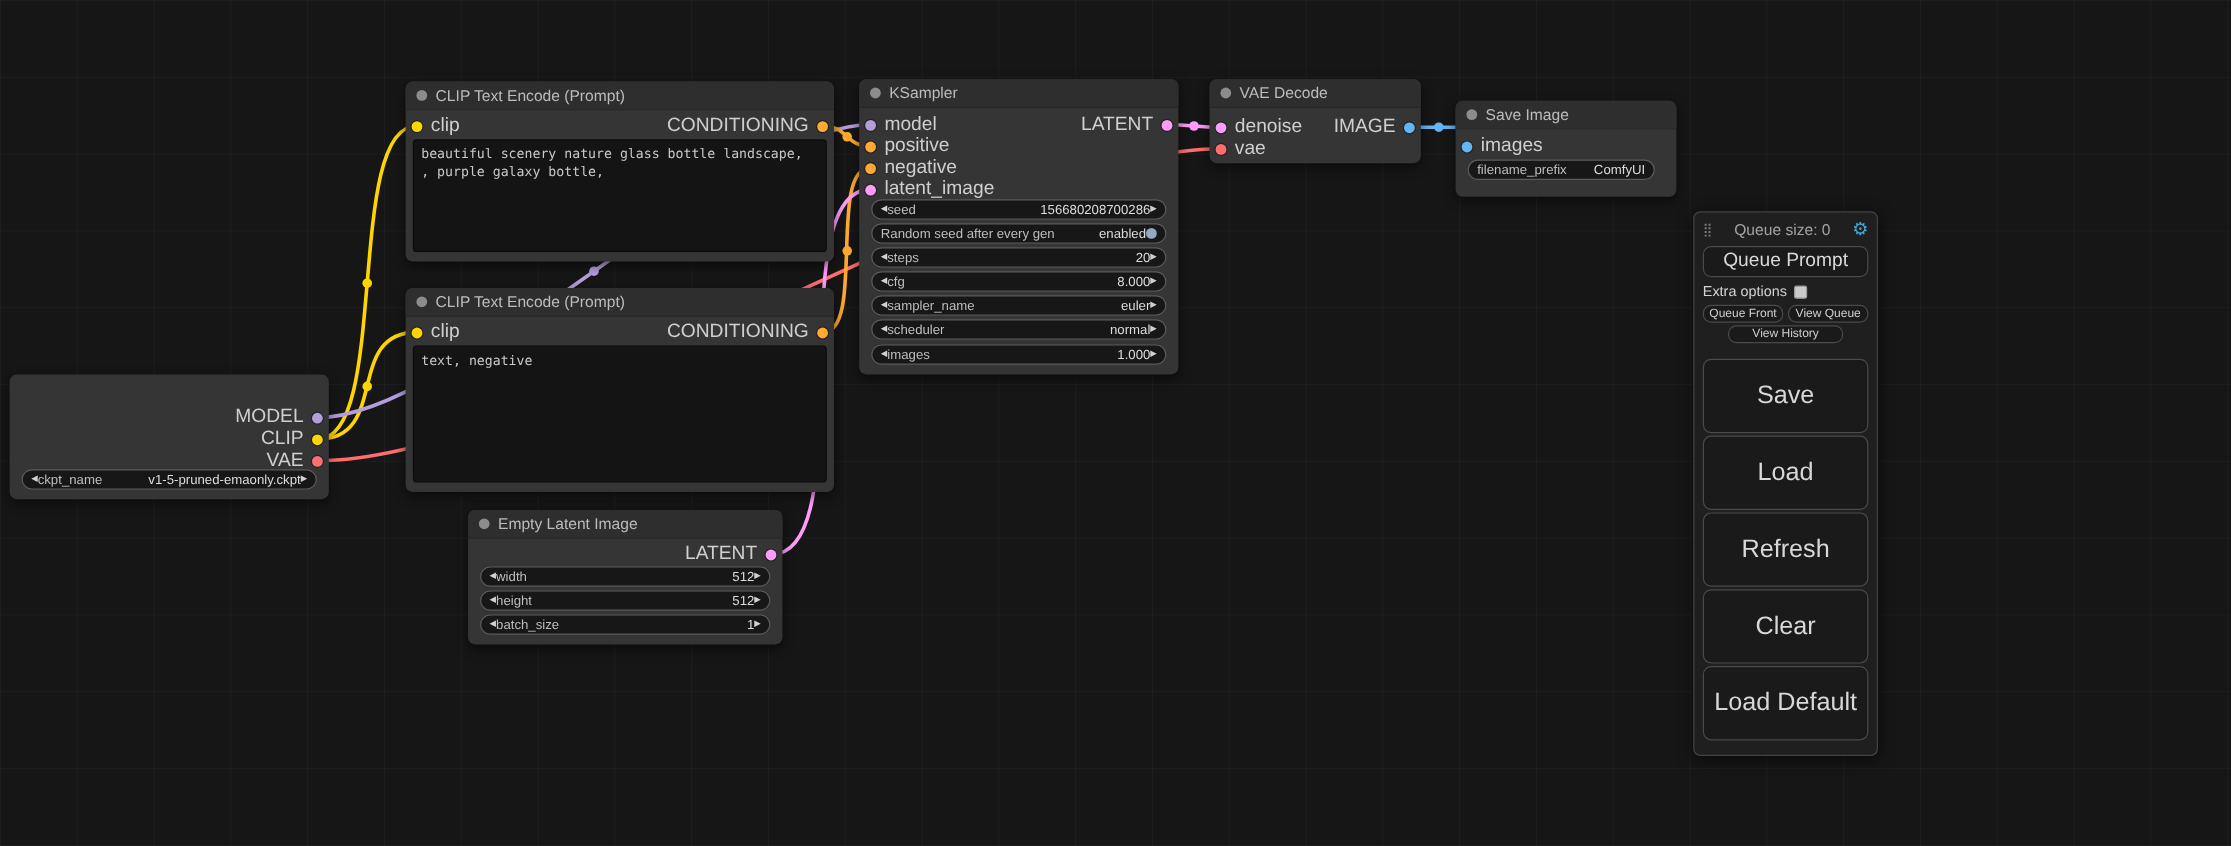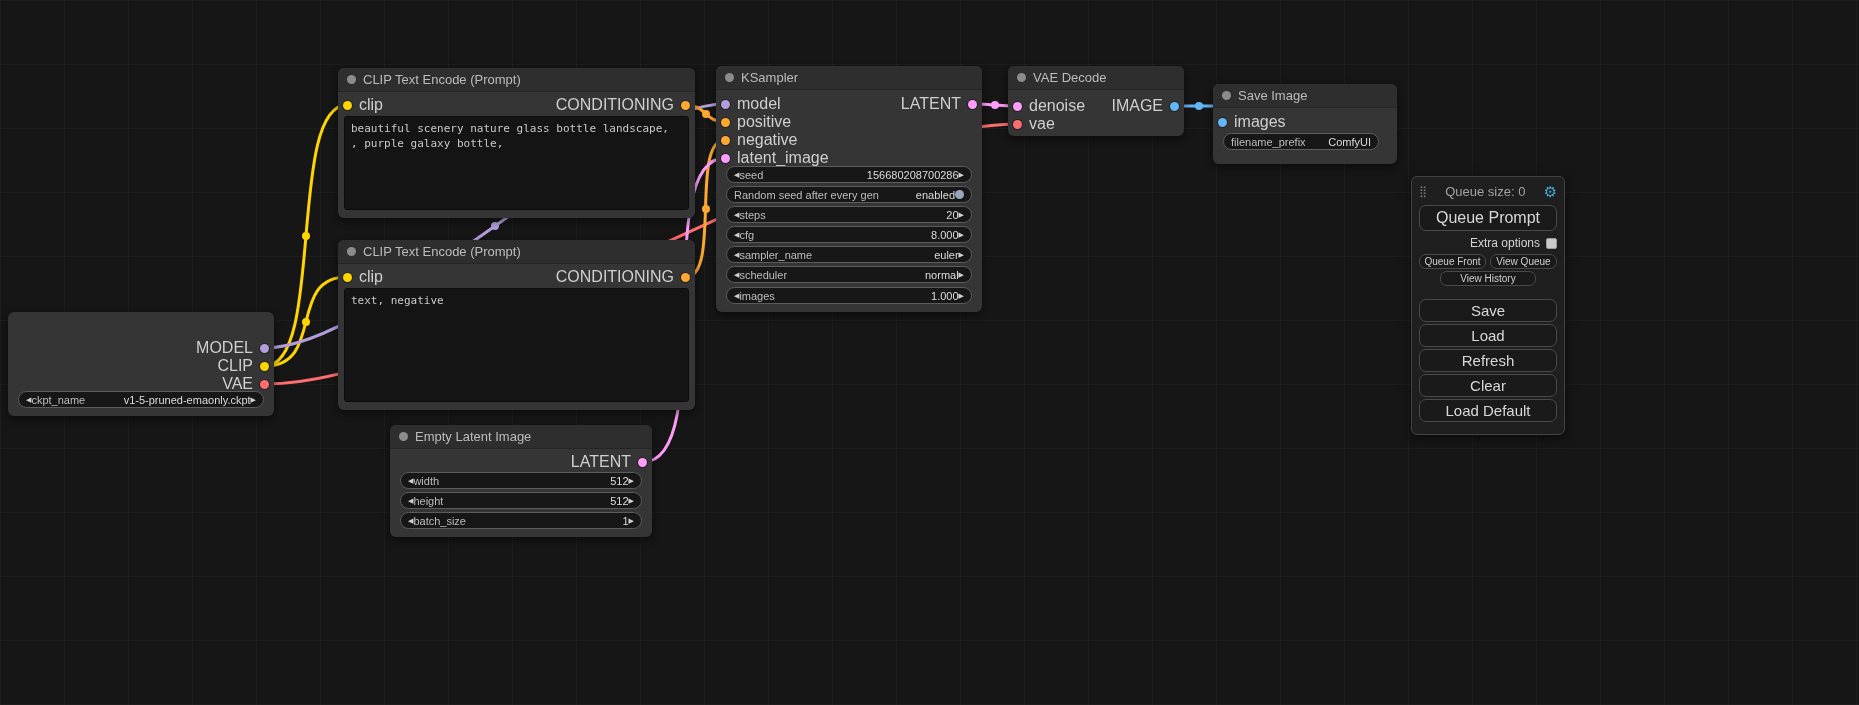--- a/index.html
+++ b/index.html
@@ -32,23 +32,23 @@
   .toggledot{width:9px;height:9px;border-radius:50%;background:var(--toggle_dot);flex:0 0 auto}
   .ta{position:absolute;background:#141414;border:1px solid #0c0c0c;border-radius:3px;padding:4px 6px;
     font-family:"DejaVu Sans Mono",monospace;font-size:11px;line-height:1.4;color:#c9c9c9;white-space:pre-wrap;overflow:hidden}
   #menu{position:absolute;left:1411px;top:176px;width:154px;z-index:3;background:#1f1f1f;
     border:1px solid #424242;border-radius:6px;padding:6px 7px 10px;box-shadow:0 3px 12px rgba(0,0,0,.55);color:#d4d4d4}
   .mhead{display:flex;align-items:center;font-size:13px;margin:1px 0 6px}
   .dragdots{color:#7c7c7c;font-size:11px}
   .qsize{flex:1;text-align:center;color:#a3a3a3}
   .gear{color:var(--gear);font-size:15px;line-height:1}
   .btn{display:block;width:100%;background:#1a1a1a;border:1px solid #4a4a4a;border-radius:7px;color:#d8d8d8;
-    font-family:inherit;font-size:15px;padding:2px 0;margin:2px 0;text-align:center}
+    font-family:inherit;font-size:21px;padding:18px 0;margin:2px 0;text-align:center}
   .btn.qp{font-size:16px;padding:3px 4px;margin-bottom:3px}
-  .extra{display:flex;align-items:center;justify-content:flex-end;gap:6px;font-size:12px;margin:5px 0 4px}
+  .extra{display:flex;align-items:center;justify-content:flex-start;gap:6px;font-size:12px;margin:5px 0 4px}
   .chk{width:11px;height:11px;background:#cbcbcb;border:1px solid #9a9a9a;border-radius:2px;flex:0 0 auto}
   .sbrow{display:flex;gap:4px;margin:2px 0;justify-content:center}
   .sbtn{flex:1;background:#1a1a1a;border:1px solid #4a4a4a;border-radius:7px;color:#cfcfcf;
     font-size:10px;padding:1px 2px;font-family:inherit;white-space:nowrap}
   .sbtn.vh{flex:0 0 auto;width:96px}
   .gap{height:9px}
 </style>
 </head>
 <body>
 

